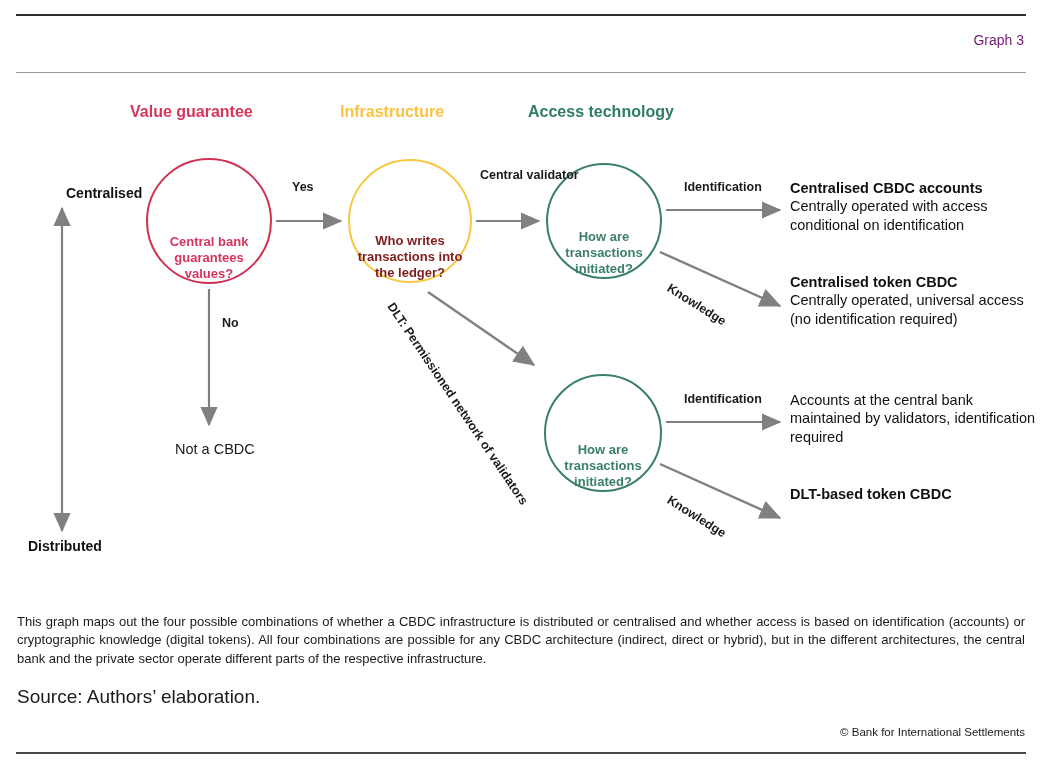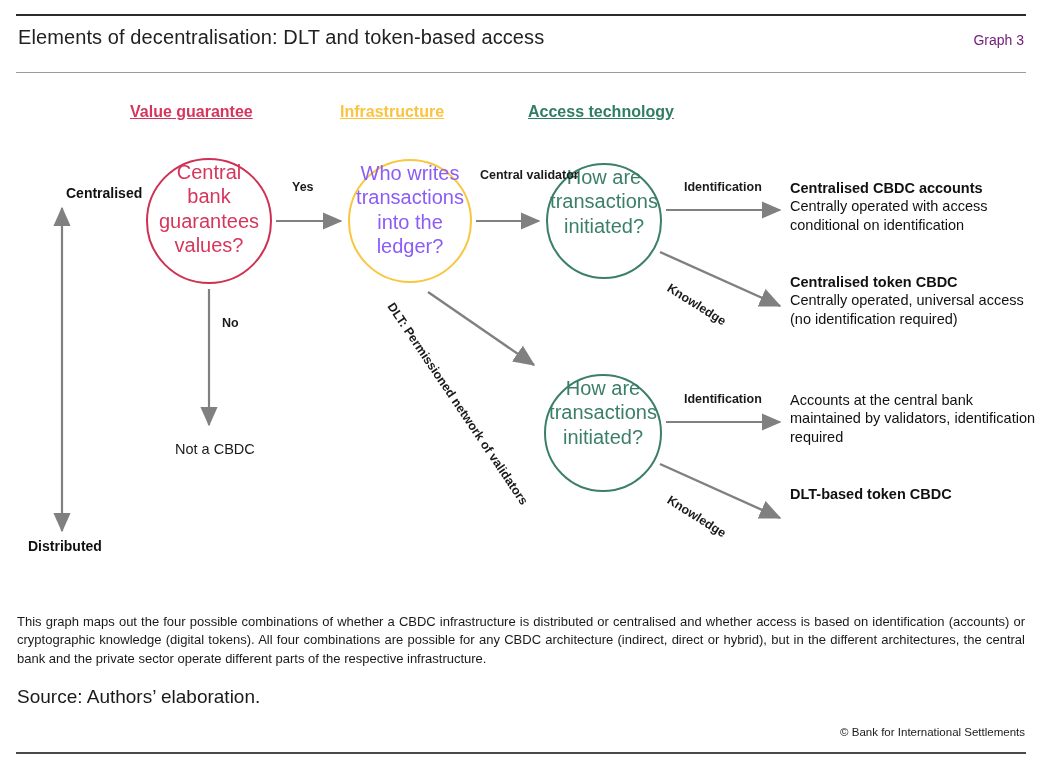--- a/index.html
+++ b/index.html
@@ -19,35 +19,35 @@
   .title{
     position:absolute;left:18px;top:26px;width:760px;
     font-size:20px;font-weight:400;color:#222;letter-spacing:0.1px;white-space:nowrap;
   }
   .graph-no{
     position:absolute;right:18px;top:32px;
     font-size:14px;color:#701a75;text-align:right;
   }
 
   
-  .colhead{position:absolute;font-size:16px;font-weight:bold;white-space:nowrap;text-decoration:underline;}
+  .colhead{position:absolute;font-size:16px;font-weight:bold;white-space:nowrap;}
   .colhead.red{left:130px;top:103px;color:#d6365c;}
   .colhead.yellow{left:340px;top:103px;color:#fbc33f;}
   .colhead.green{left:528px;top:103px;color:#2f7d63;}
 
   
   .circle{
     position:absolute;border-radius:50%;
-    display:flex;align-items:flex-start;justify-content:center;
-    text-align:center;line-height:1.22;font-size:20px;
-    box-sizing:border-box;background:#fff;
+    display:flex;align-items:flex-end;justify-content:center;
+    text-align:center;line-height:1.22;font-size:13px;
+    box-sizing:border-box;background:#fff;font-weight:bold;
   }
   .circle span{display:block;padding:0 6px;}
   .c-red{left:146px;top:158px;width:126px;height:126px;border:2.2px solid #cf3153;color:#d6365c;}
-  .c-yellow{left:348px;top:159px;width:124px;height:124px;border:2.2px solid #f9c63f;color:#8b5cf6;}
+  .c-yellow{left:348px;top:159px;width:124px;height:124px;border:2.2px solid #f9c63f;color:#7f1d1d;}
   .c-green1{left:546px;top:163px;width:116px;height:116px;border:2.2px solid #3b7f68;color:#3b7f68;}
   .c-green2{left:544px;top:374px;width:118px;height:118px;border:2.2px solid #3b7f68;color:#3b7f68;}
 
   
   .arrows{position:absolute;left:0;top:0;width:1042px;height:776px;pointer-events:none;}
 
   
   .lbl{position:absolute;font-size:12.5px;font-weight:bold;color:#1a1a1a;white-space:nowrap;}
   .lbl-yes{left:292px;top:180px;}
   .lbl-no{left:222px;top:316px;}
@@ -90,21 +90,20 @@
   .copyright{position:absolute;right:17px;top:726px;font-size:11.5px;color:#1a1a1a;text-align:right;}
 </style>
 </head>
 <body>
 
 <div class="page">
 
   <div class="rule-top"></div>
   <div class="rule-under-title"></div>
 
-  <div class="title">Elements of decentralisation: DLT and token-based access</div>
   <div class="graph-no">Graph 3</div>
 
   <div class="colhead red">Value guarantee</div>
   <div class="colhead yellow">Infrastructure</div>
   <div class="colhead green">Access technology</div>
 
   <svg class="arrows" width="1042" height="776" viewBox="0 0 1042 776" xmlns="http://www.w3.org/2000/svg">
     <defs>
       <marker id="ah" markerWidth="9" markerHeight="8" refX="8.4" refY="4" orient="auto" markerUnits="strokeWidth">
         <path d="M0,0 L9,4 L0,8 z" fill="#808080"></path>

